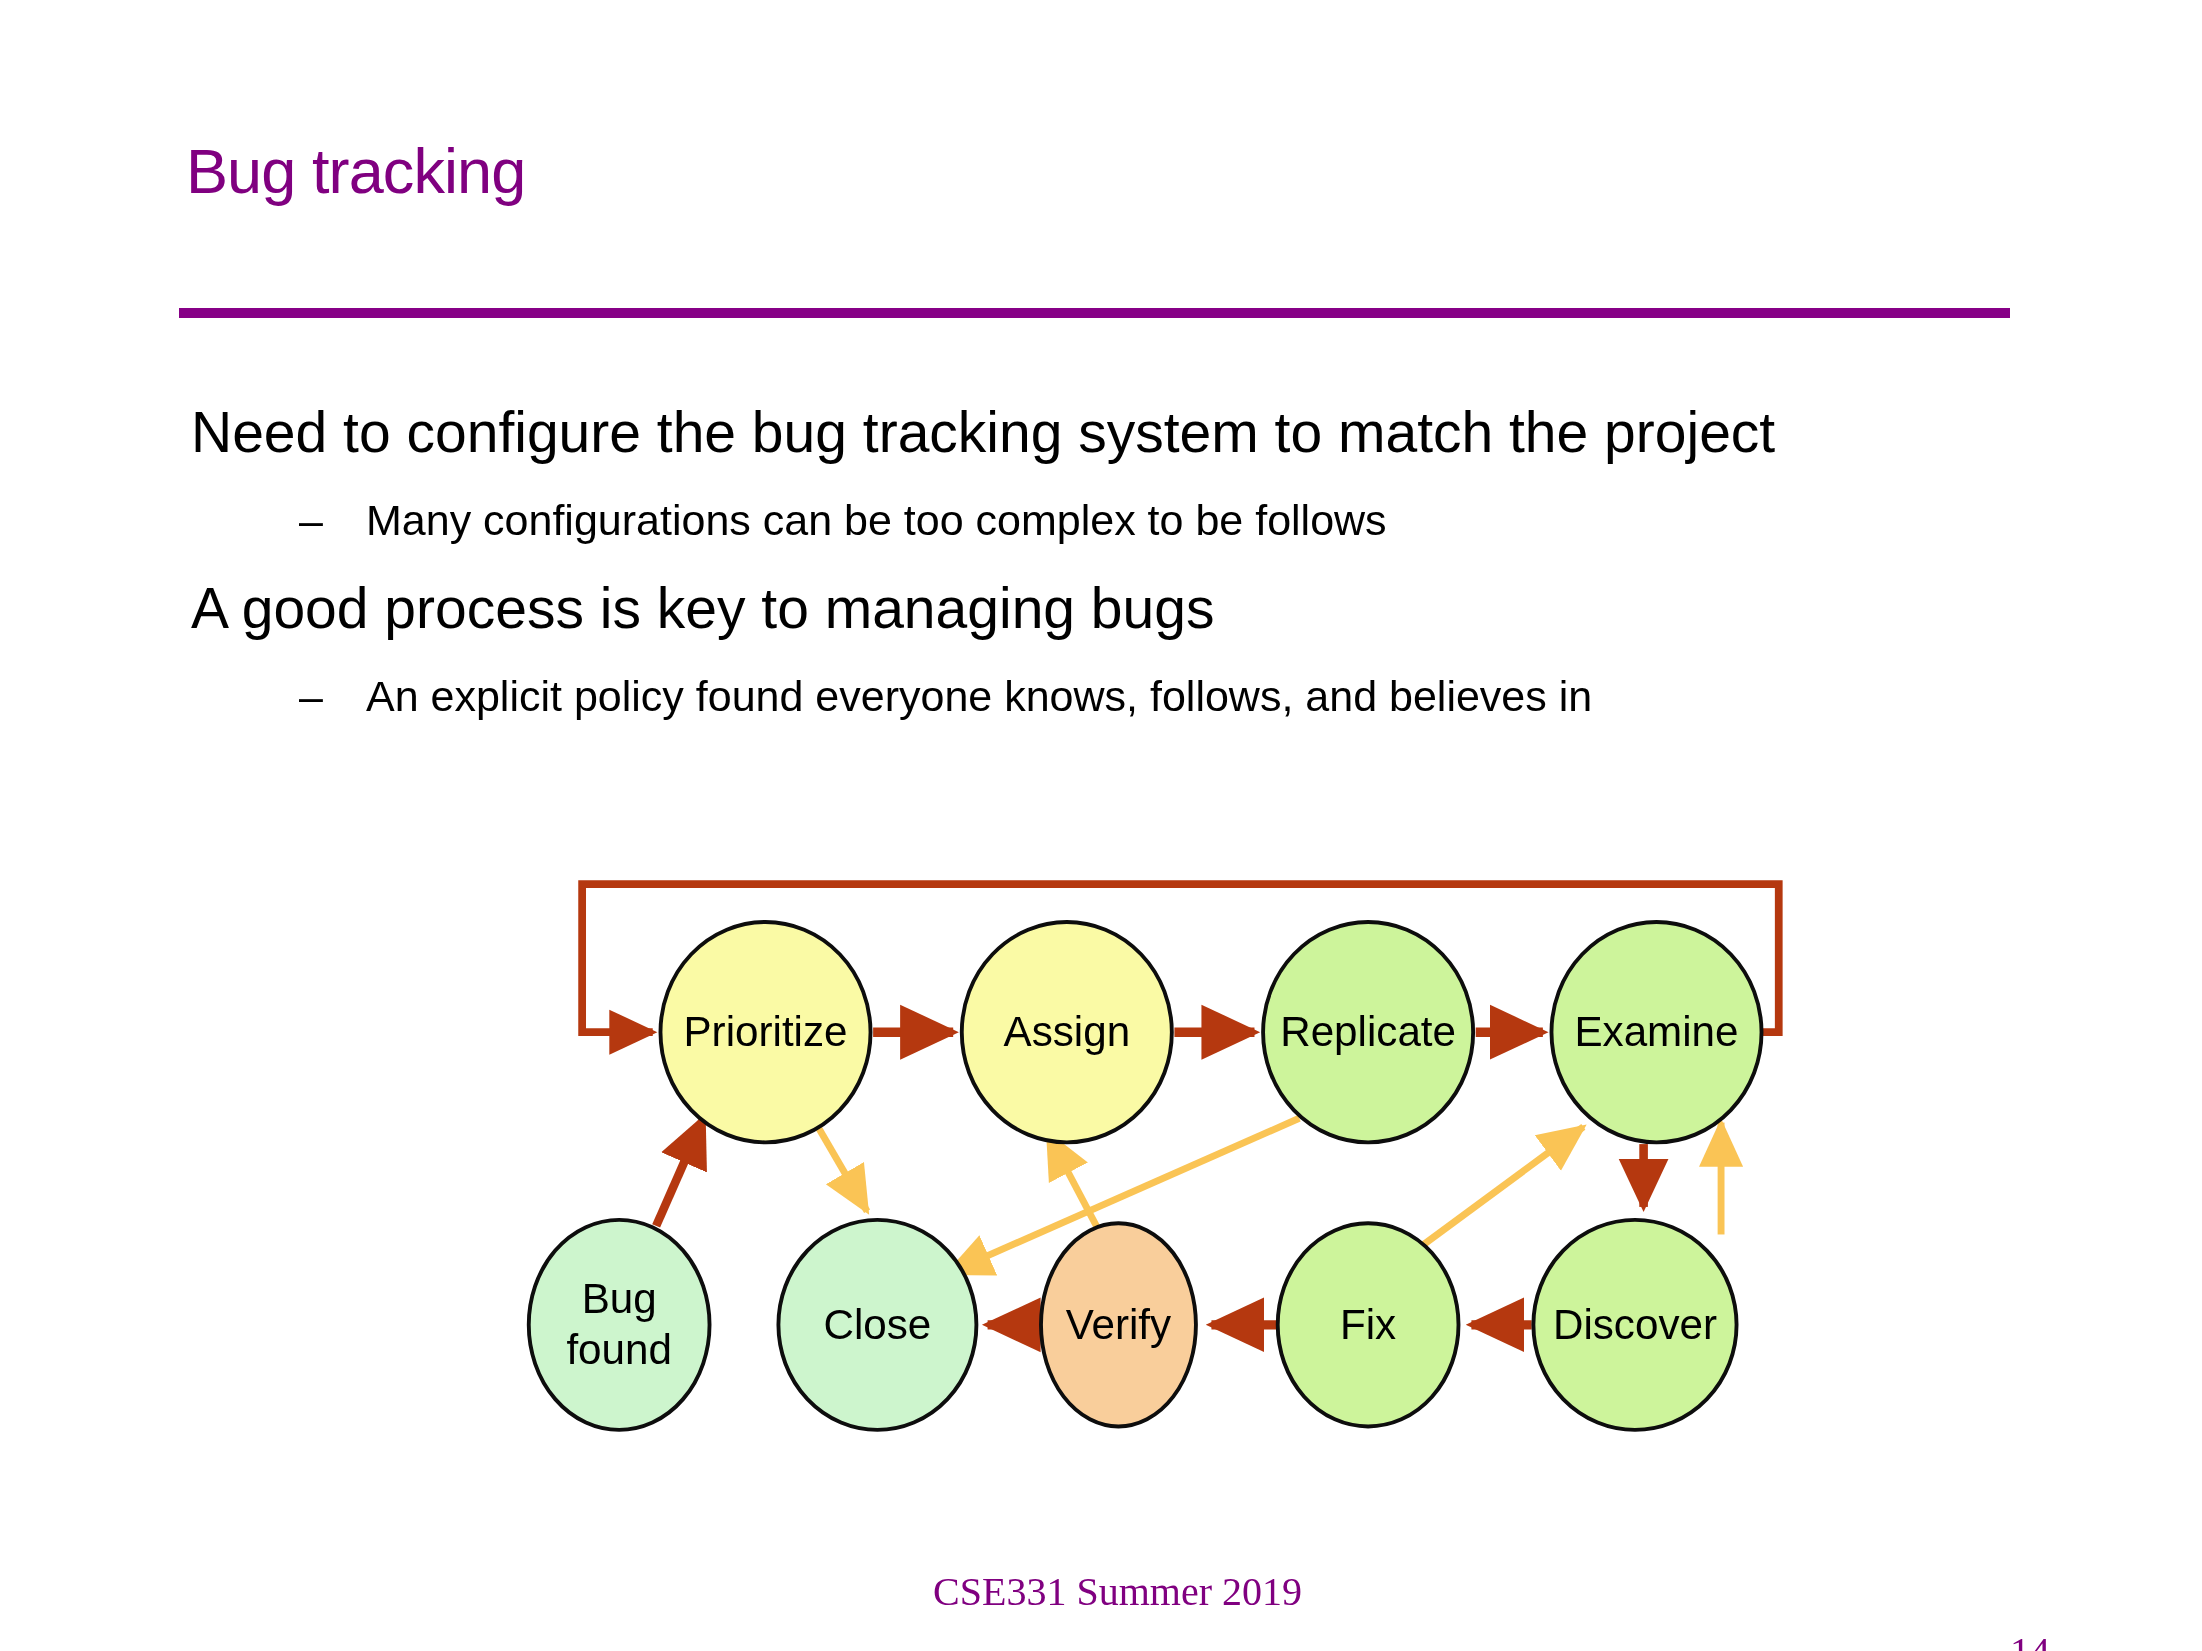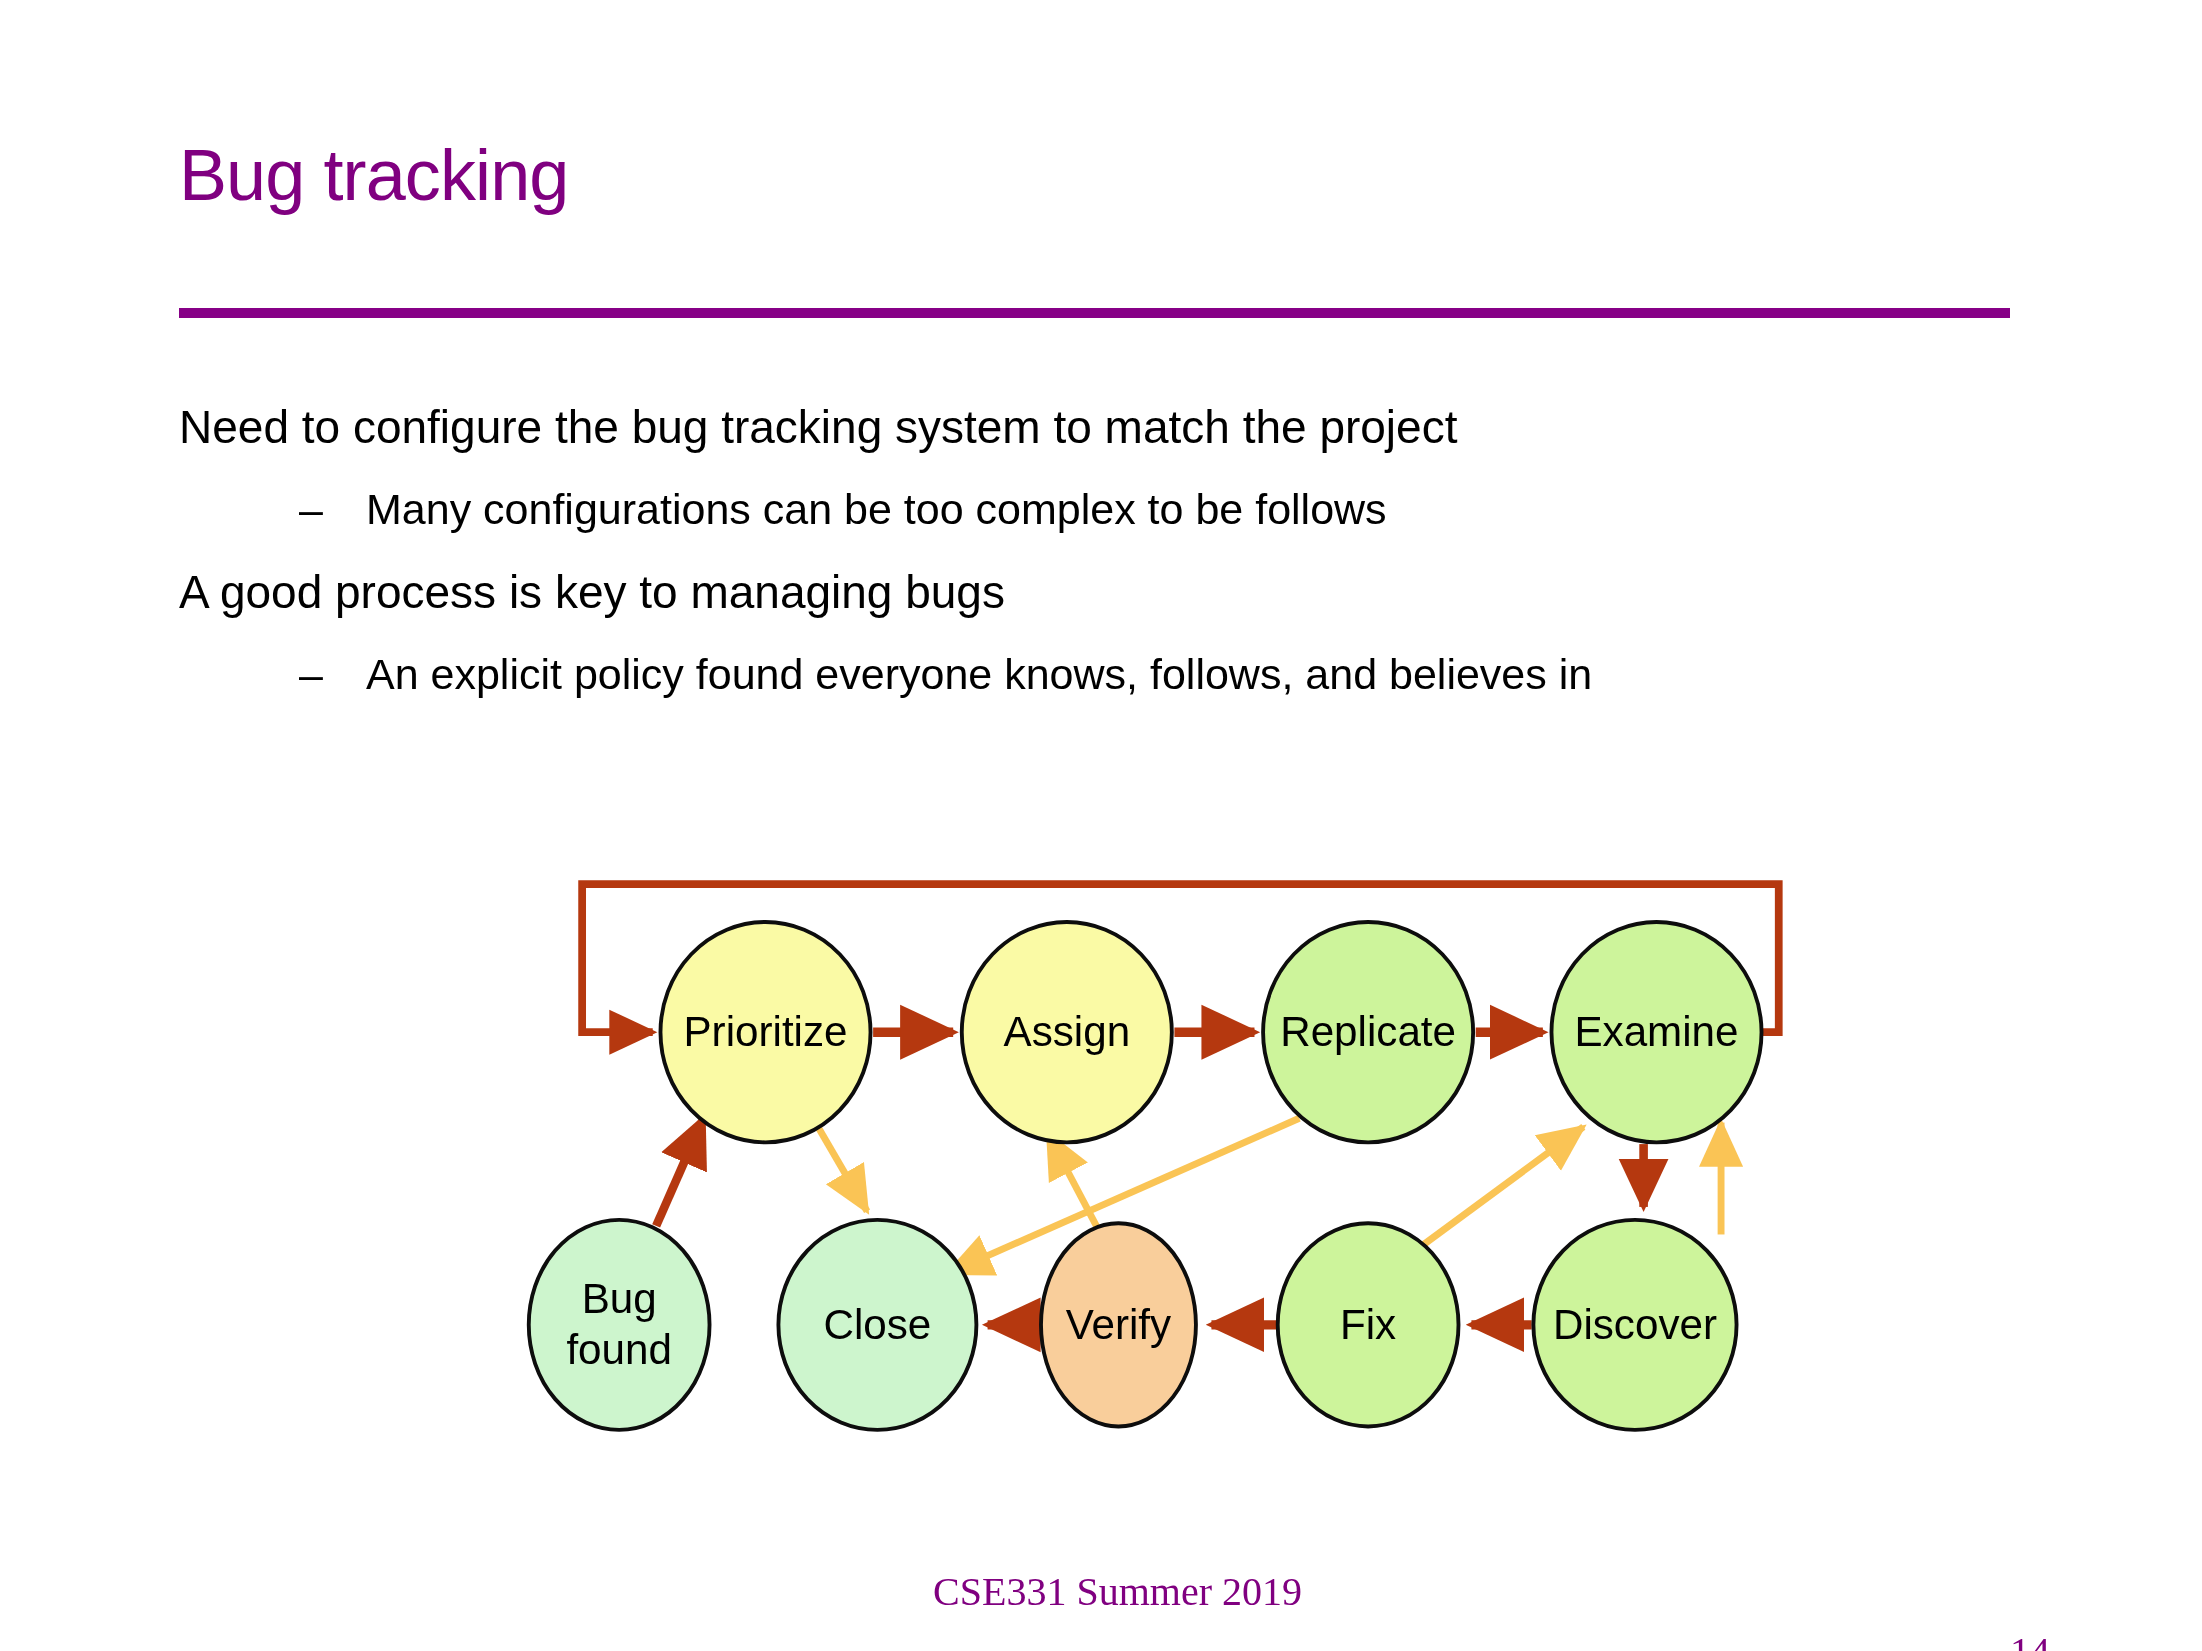--- a/index.html
+++ b/index.html
@@ -11,24 +11,24 @@
     width: 2203px;
     height: 1652px;
     position: relative;
     overflow: hidden;
     font-family: "Liberation Sans", sans-serif;
   }
 
   
   #slide-title {
     position: absolute;
-    left: 179px;
+    left: 186px;
     top: 138px;
     width: 1841px;
-    font-size: 72px;
+    font-size: 63px;
     line-height: 1.05;
     color: #800080;
     font-family: "Liberation Sans", sans-serif;
     font-weight: normal;
     letter-spacing: -0.9px;
     white-space: nowrap;
   }
   #title-rule {
     position: absolute;
     left: 179px;
@@ -40,23 +40,23 @@
 
   
   #body-block {
     position: absolute;
     left: 179px;
     top: 404px;
     width: 1910px;
     color: #000000;
   }
   .b-l1 {
-    font-size: 46px;
+    font-size: 57px;
     line-height: 1.0;
-    margin: 0 0 38px 0;
+    margin: 0 0 38px 12px;
     white-space: nowrap;
   }
   .b-l2 {
     font-size: 43px;
     line-height: 1.0;
     margin: 0 0 38px 0;
     padding-left: 120px;
     position: relative;
     white-space: nowrap;
   }

